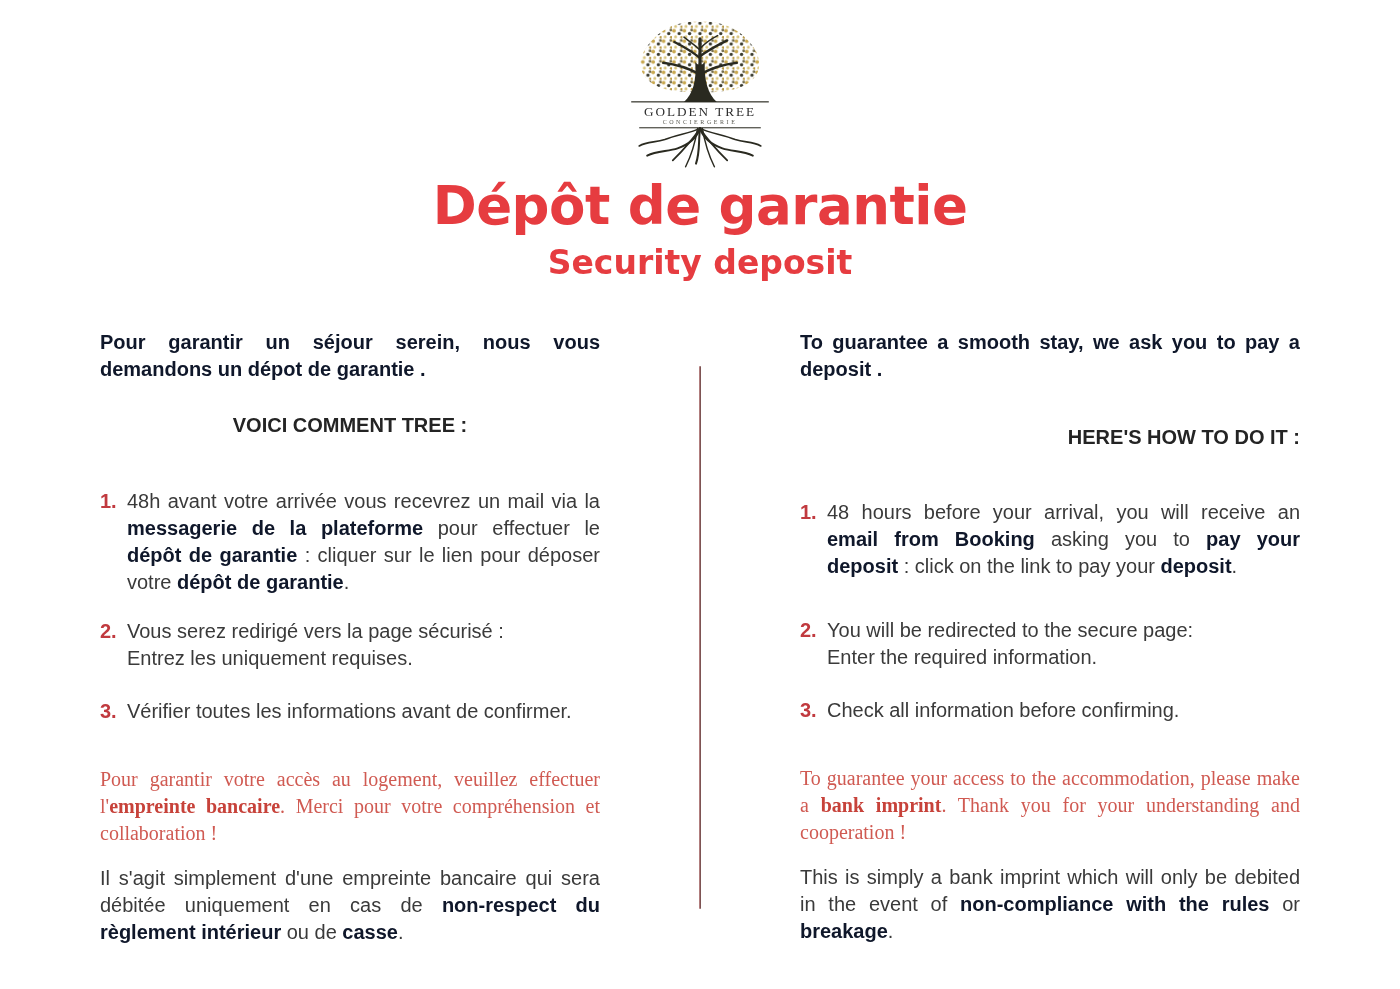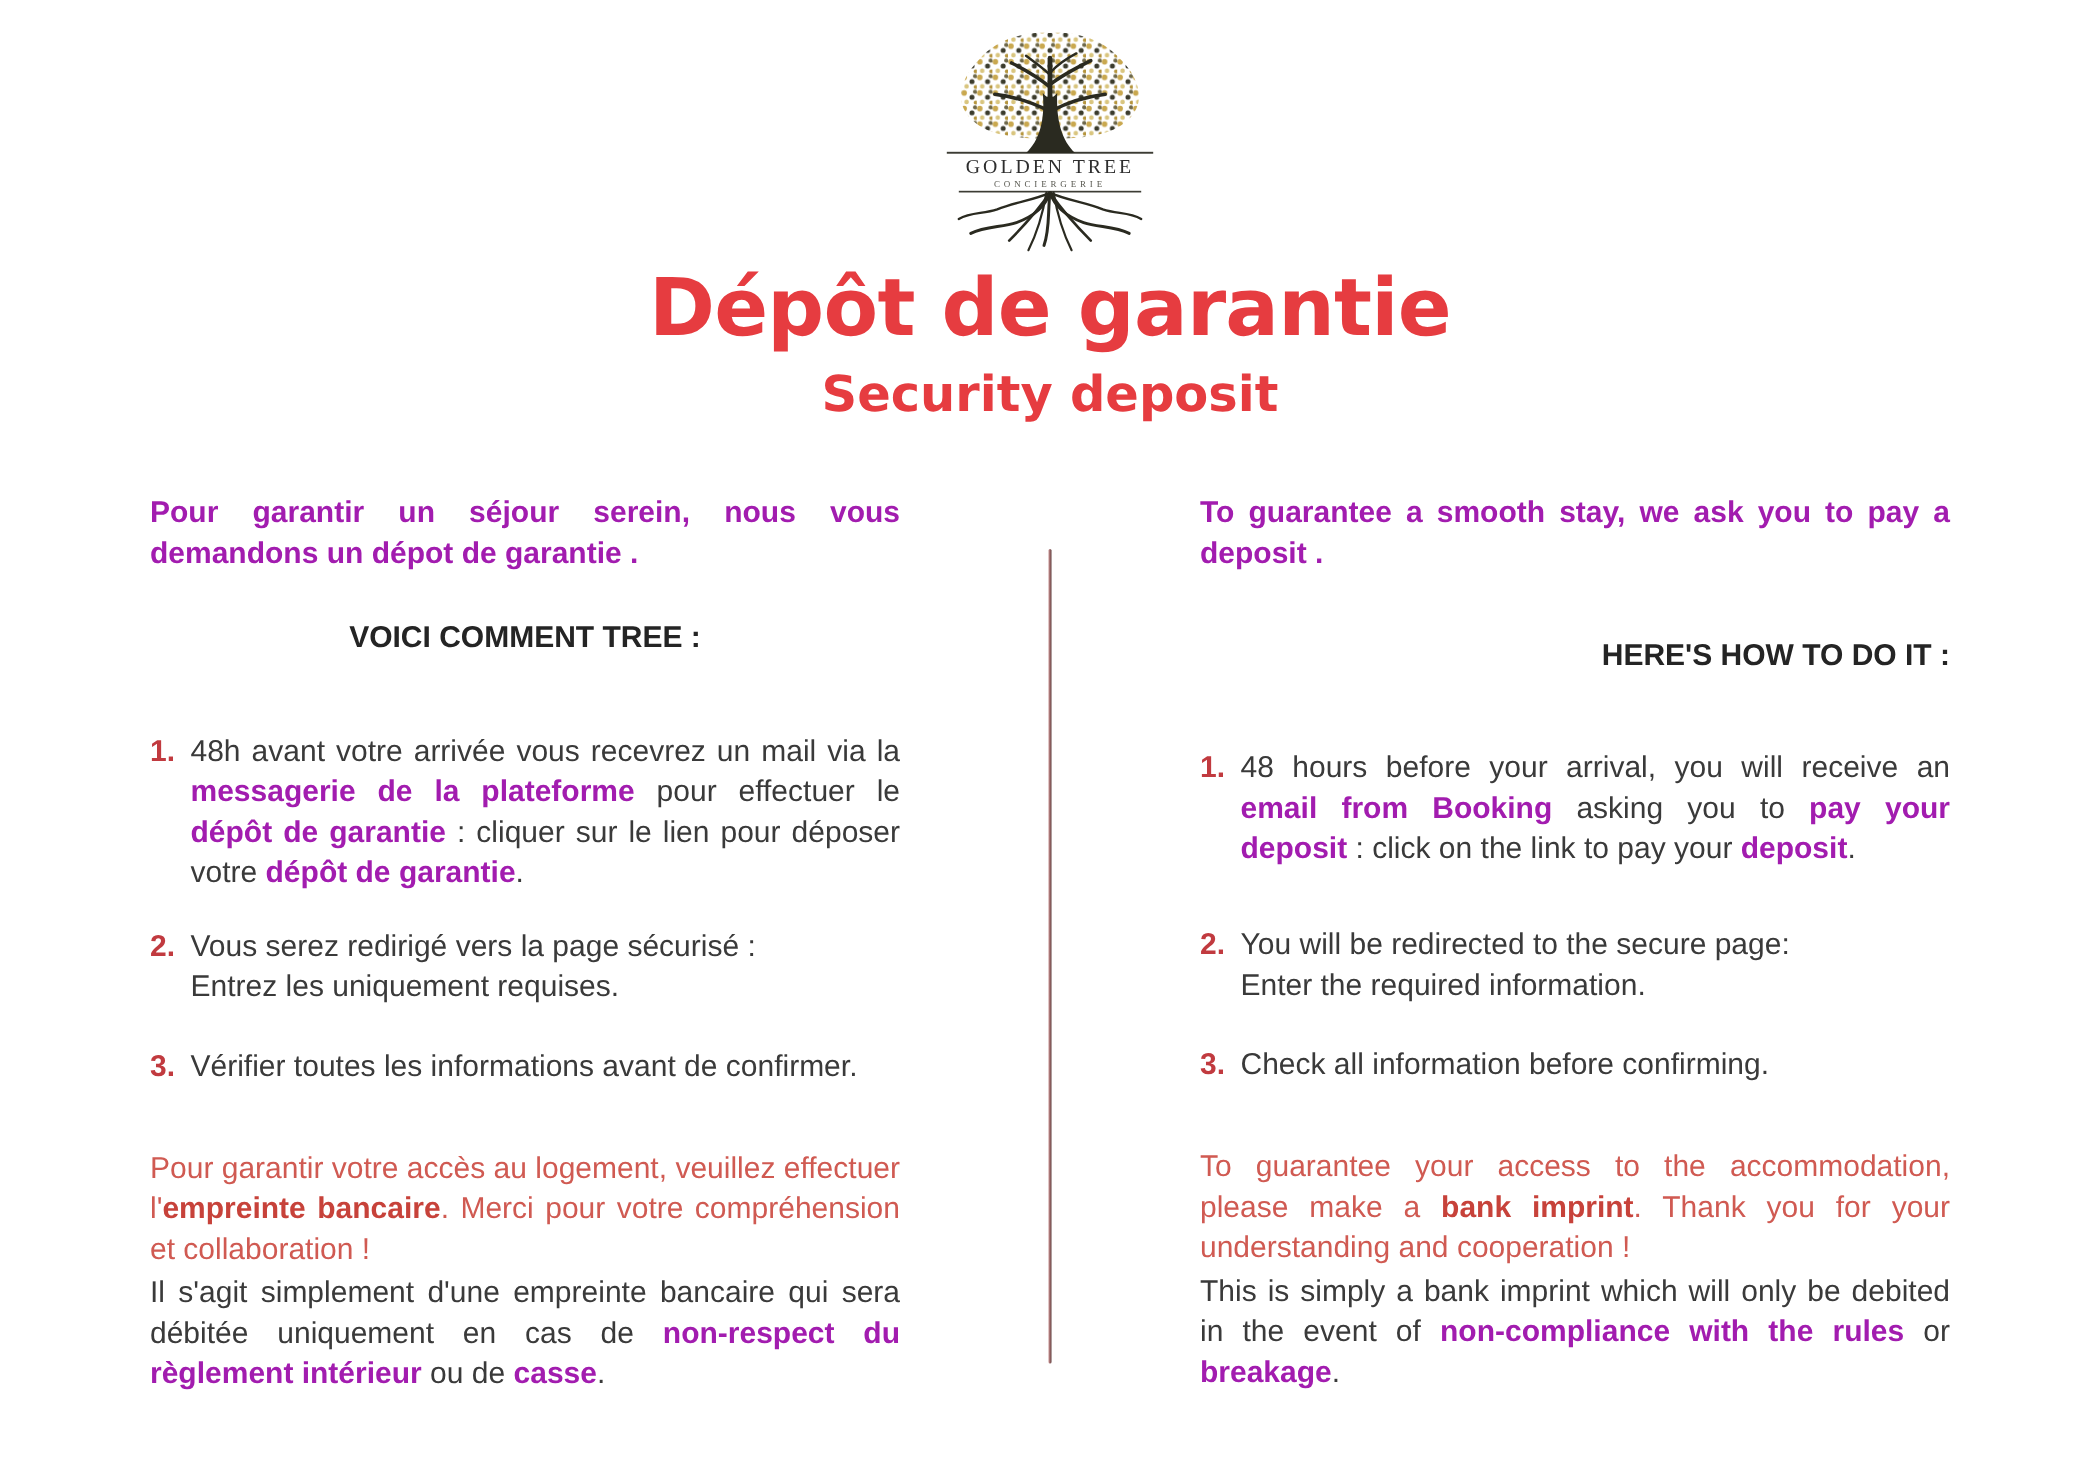--- a/index.html
+++ b/index.html
@@ -36,25 +36,25 @@
   .howto{margin:29px 0 0;font-size:20px;font-weight:bold;color:#242424;text-align:center;}
   .col-right .howto{margin-top:41px;text-align:right;}
   .step{display:flex;}
   .step-1{margin-top:49px;}
   .col-right .step-1{margin-top:48px;}
   .step-2{margin-top:22px;}
   .col-right .step-2{margin-top:37px;}
   .step-3{margin-top:26px;}
   .num{flex:0 0 27px;font-weight:bold;color:var(--accent_red);}
   .txt{flex:1;text-align:justify;}
-  .notice{margin:41px 0 0;color:var(--soft_red);text-align:justify;}
+  .notice{margin:41px 0 0;color:var(--soft_red);text-align:justify;font-family:Liberation Serif, serif;}
   .notice .b{color:var(--notice_bold_red);}
-  .closing{margin:2px 0 0;text-align:justify;}
+  .closing{margin:18px 0 0;text-align:justify;}
   .b{font-weight:bold;}
-  .col .b{color:#a21caf;}
+  .col .b{color:#0f172a;}
   .col .notice .b{color:var(--notice_bold_red);}
   .divider{
     position:absolute;left:699px;top:37px;width:2px;height:543px;
     background:linear-gradient(to right,#c59090,var(--divider),#5e3c3c);
     border-radius:1px;
   }
 </style>
 </head>
 <body>
 

